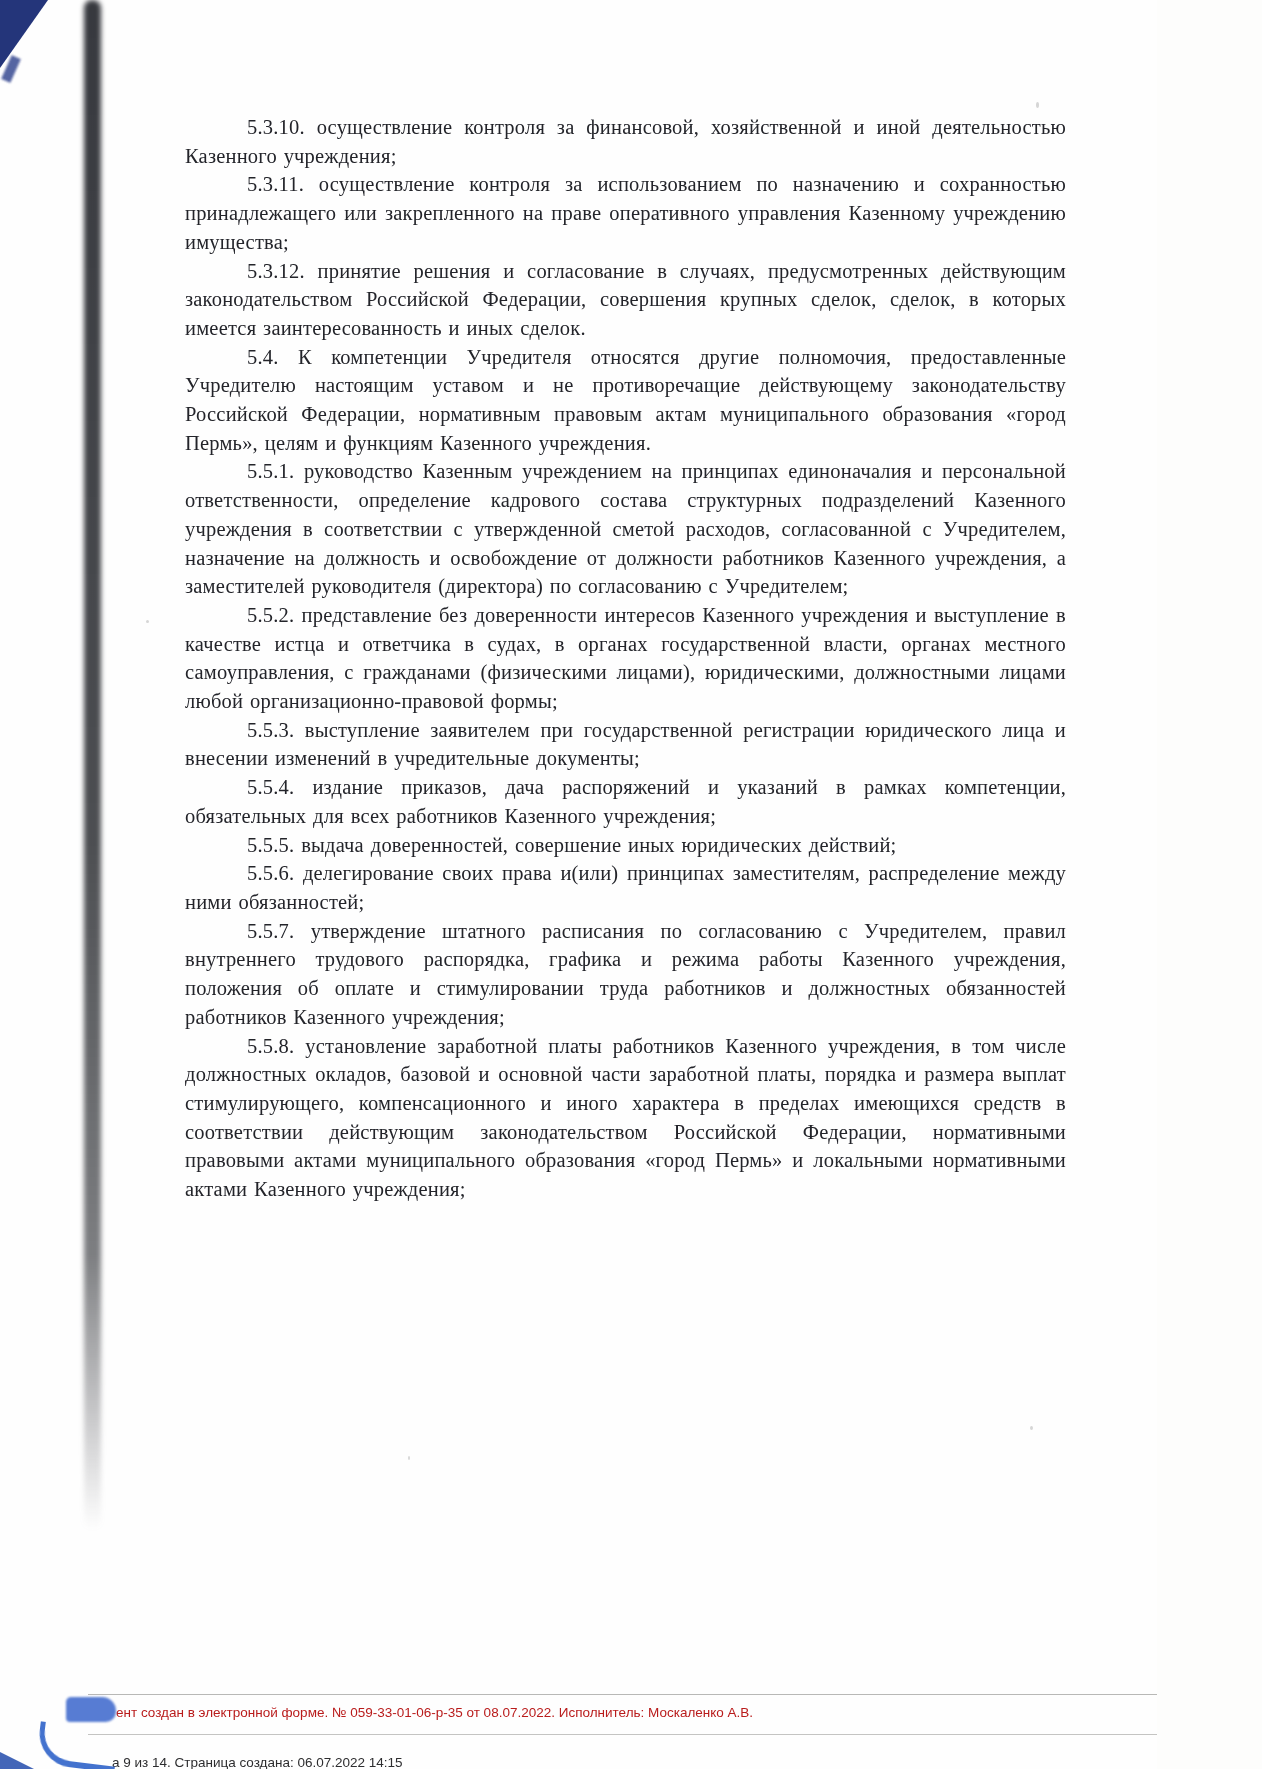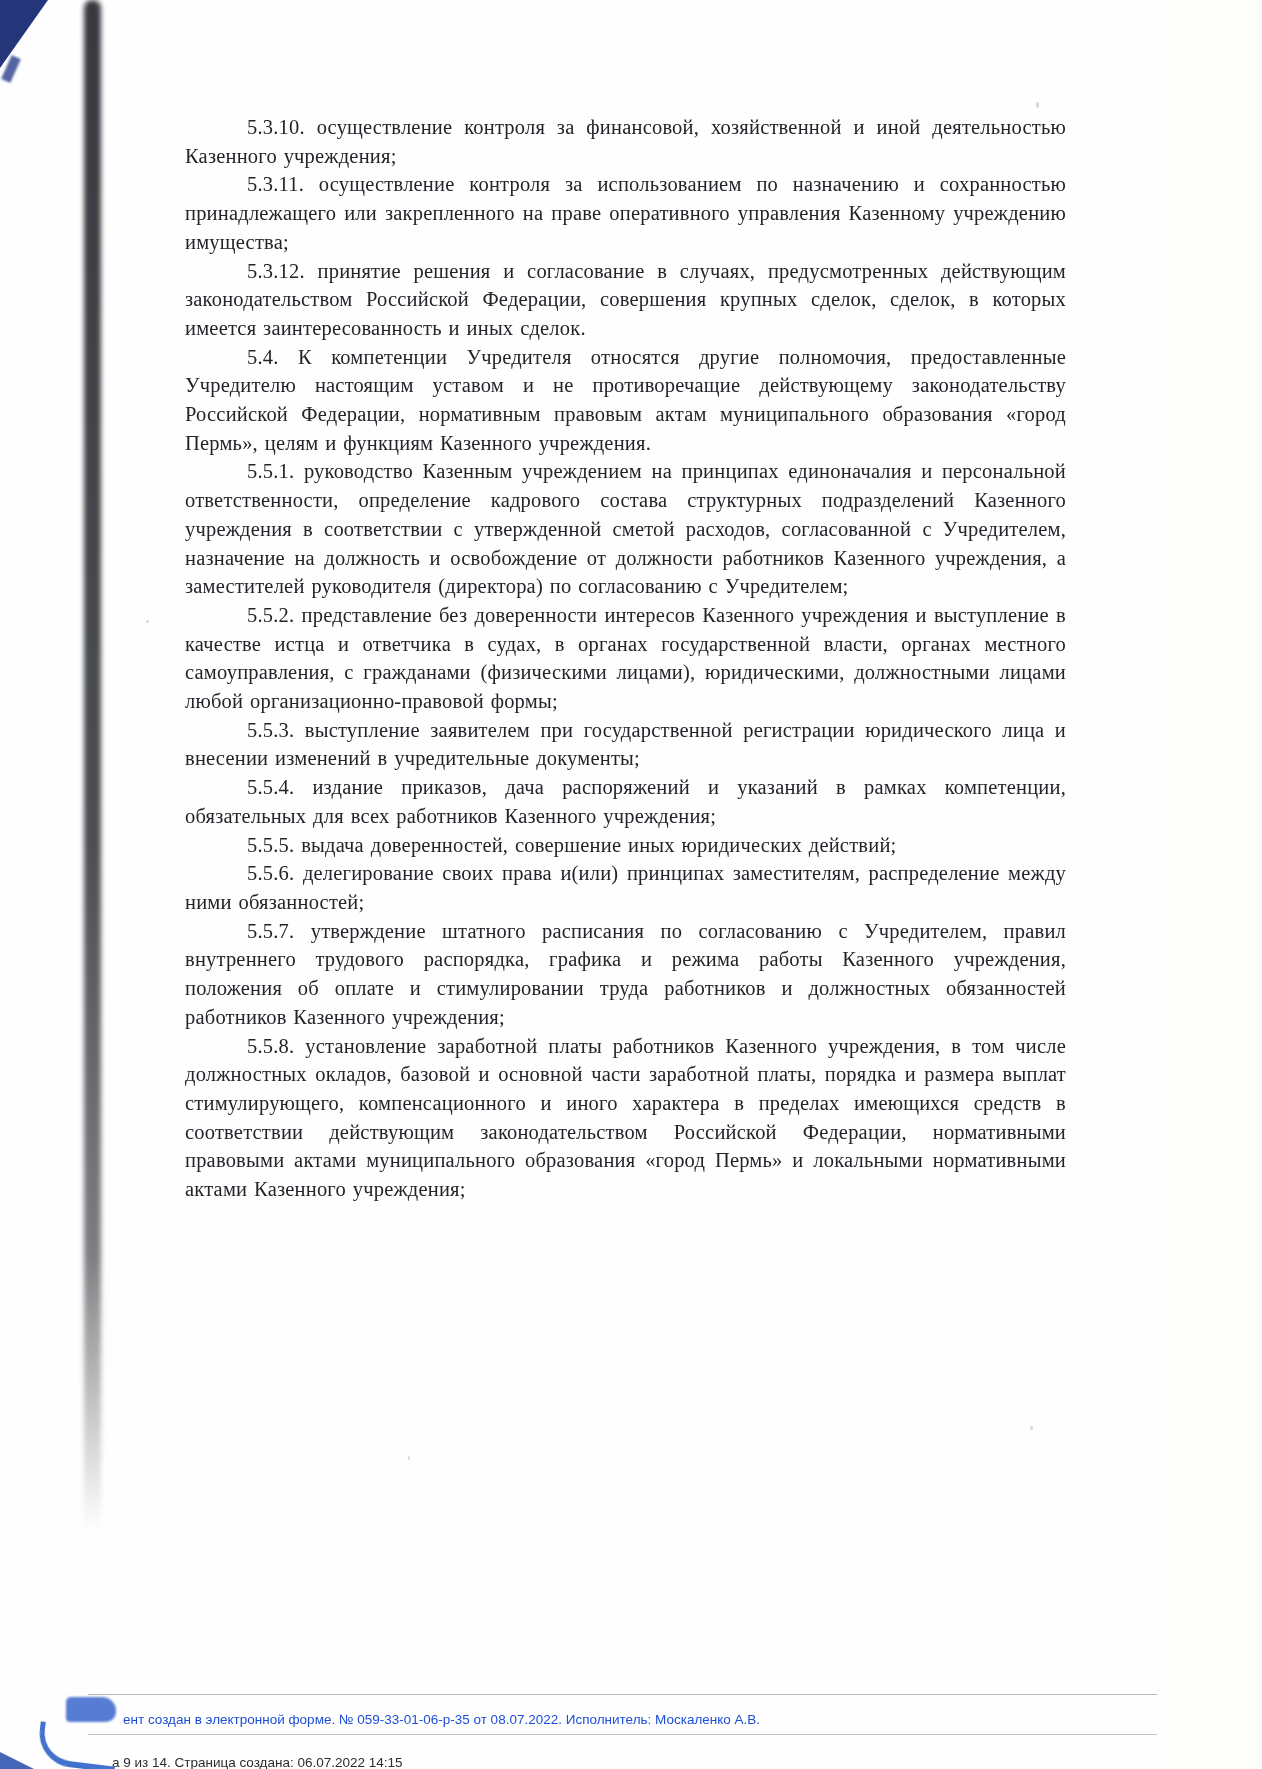--- a/index.html
+++ b/index.html
@@ -84,25 +84,25 @@
     left: 88px;
     right: 0;
     top: 1734px;
     height: 1px;
     background: #c4c4c2;
   }
   .footer-line1 {
     position: absolute;
     left: 112px;
     top: 1700px;
-    margin: 11px;
+    margin: 4px;
     font-family: "Liberation Sans", "DejaVu Sans", sans-serif;
     font-size: 13.5px;
     line-height: 18px;
-    color: #1d4ed8;
+    color: #b91c1c;
     white-space: nowrap;
   }
   .footer-line2 {
     position: absolute;
     left: 100px;
     top: 1742px;
     margin: 12px;
     font-family: "Liberation Sans", "DejaVu Sans", sans-serif;
     font-size: 13.5px;
     line-height: 18px;

